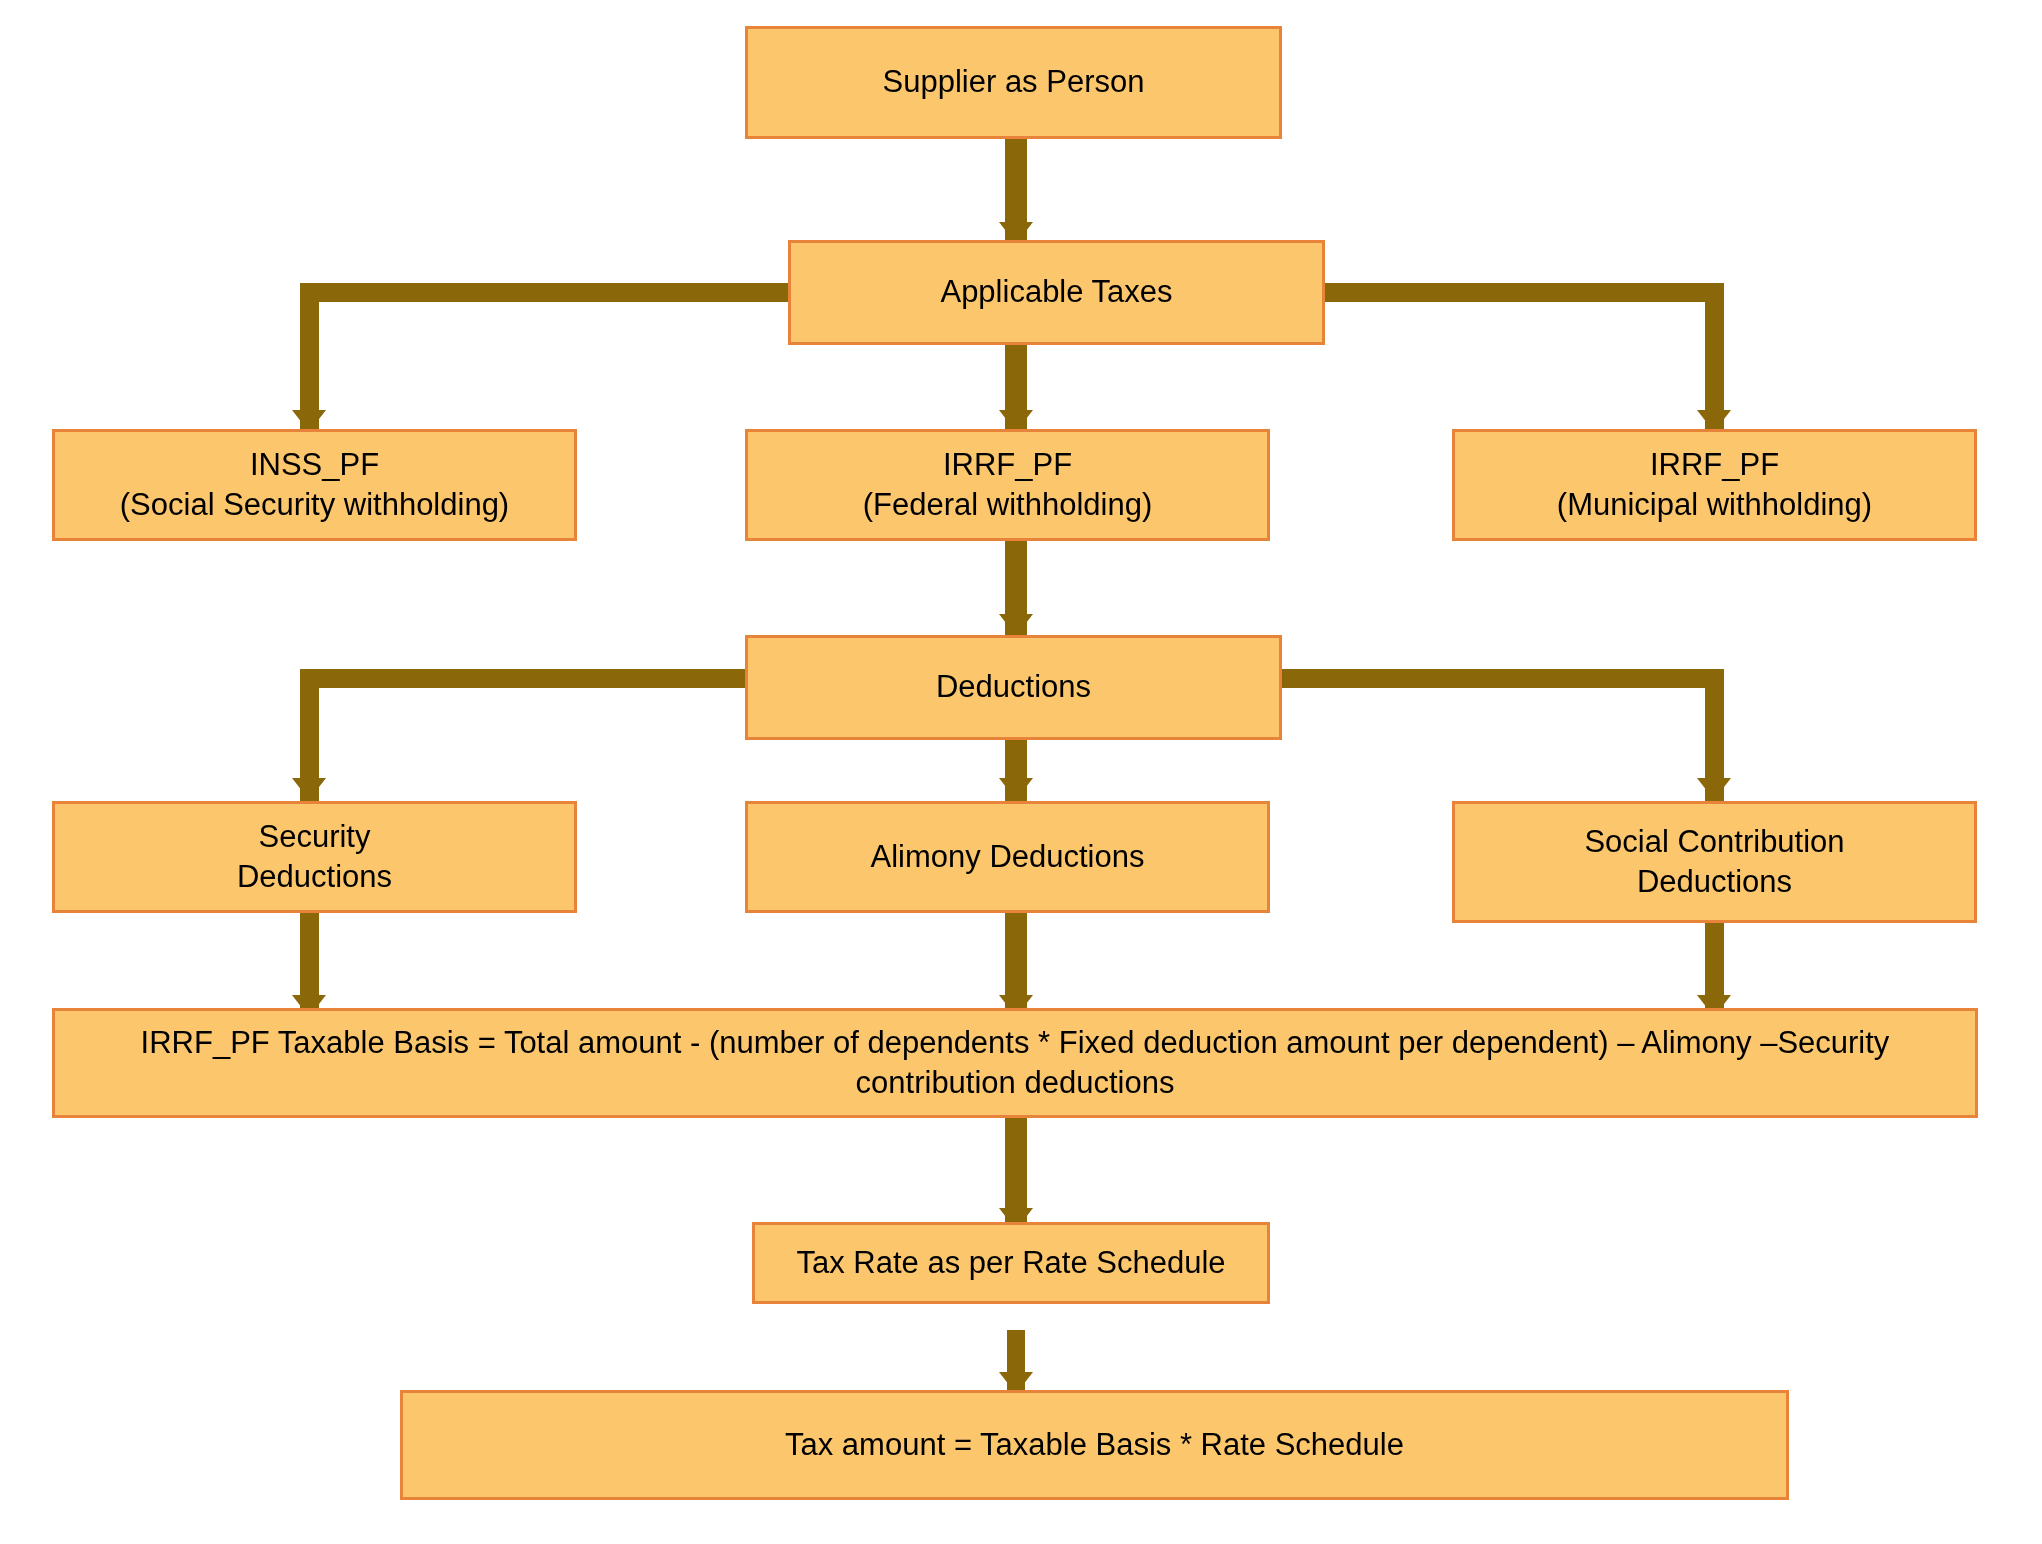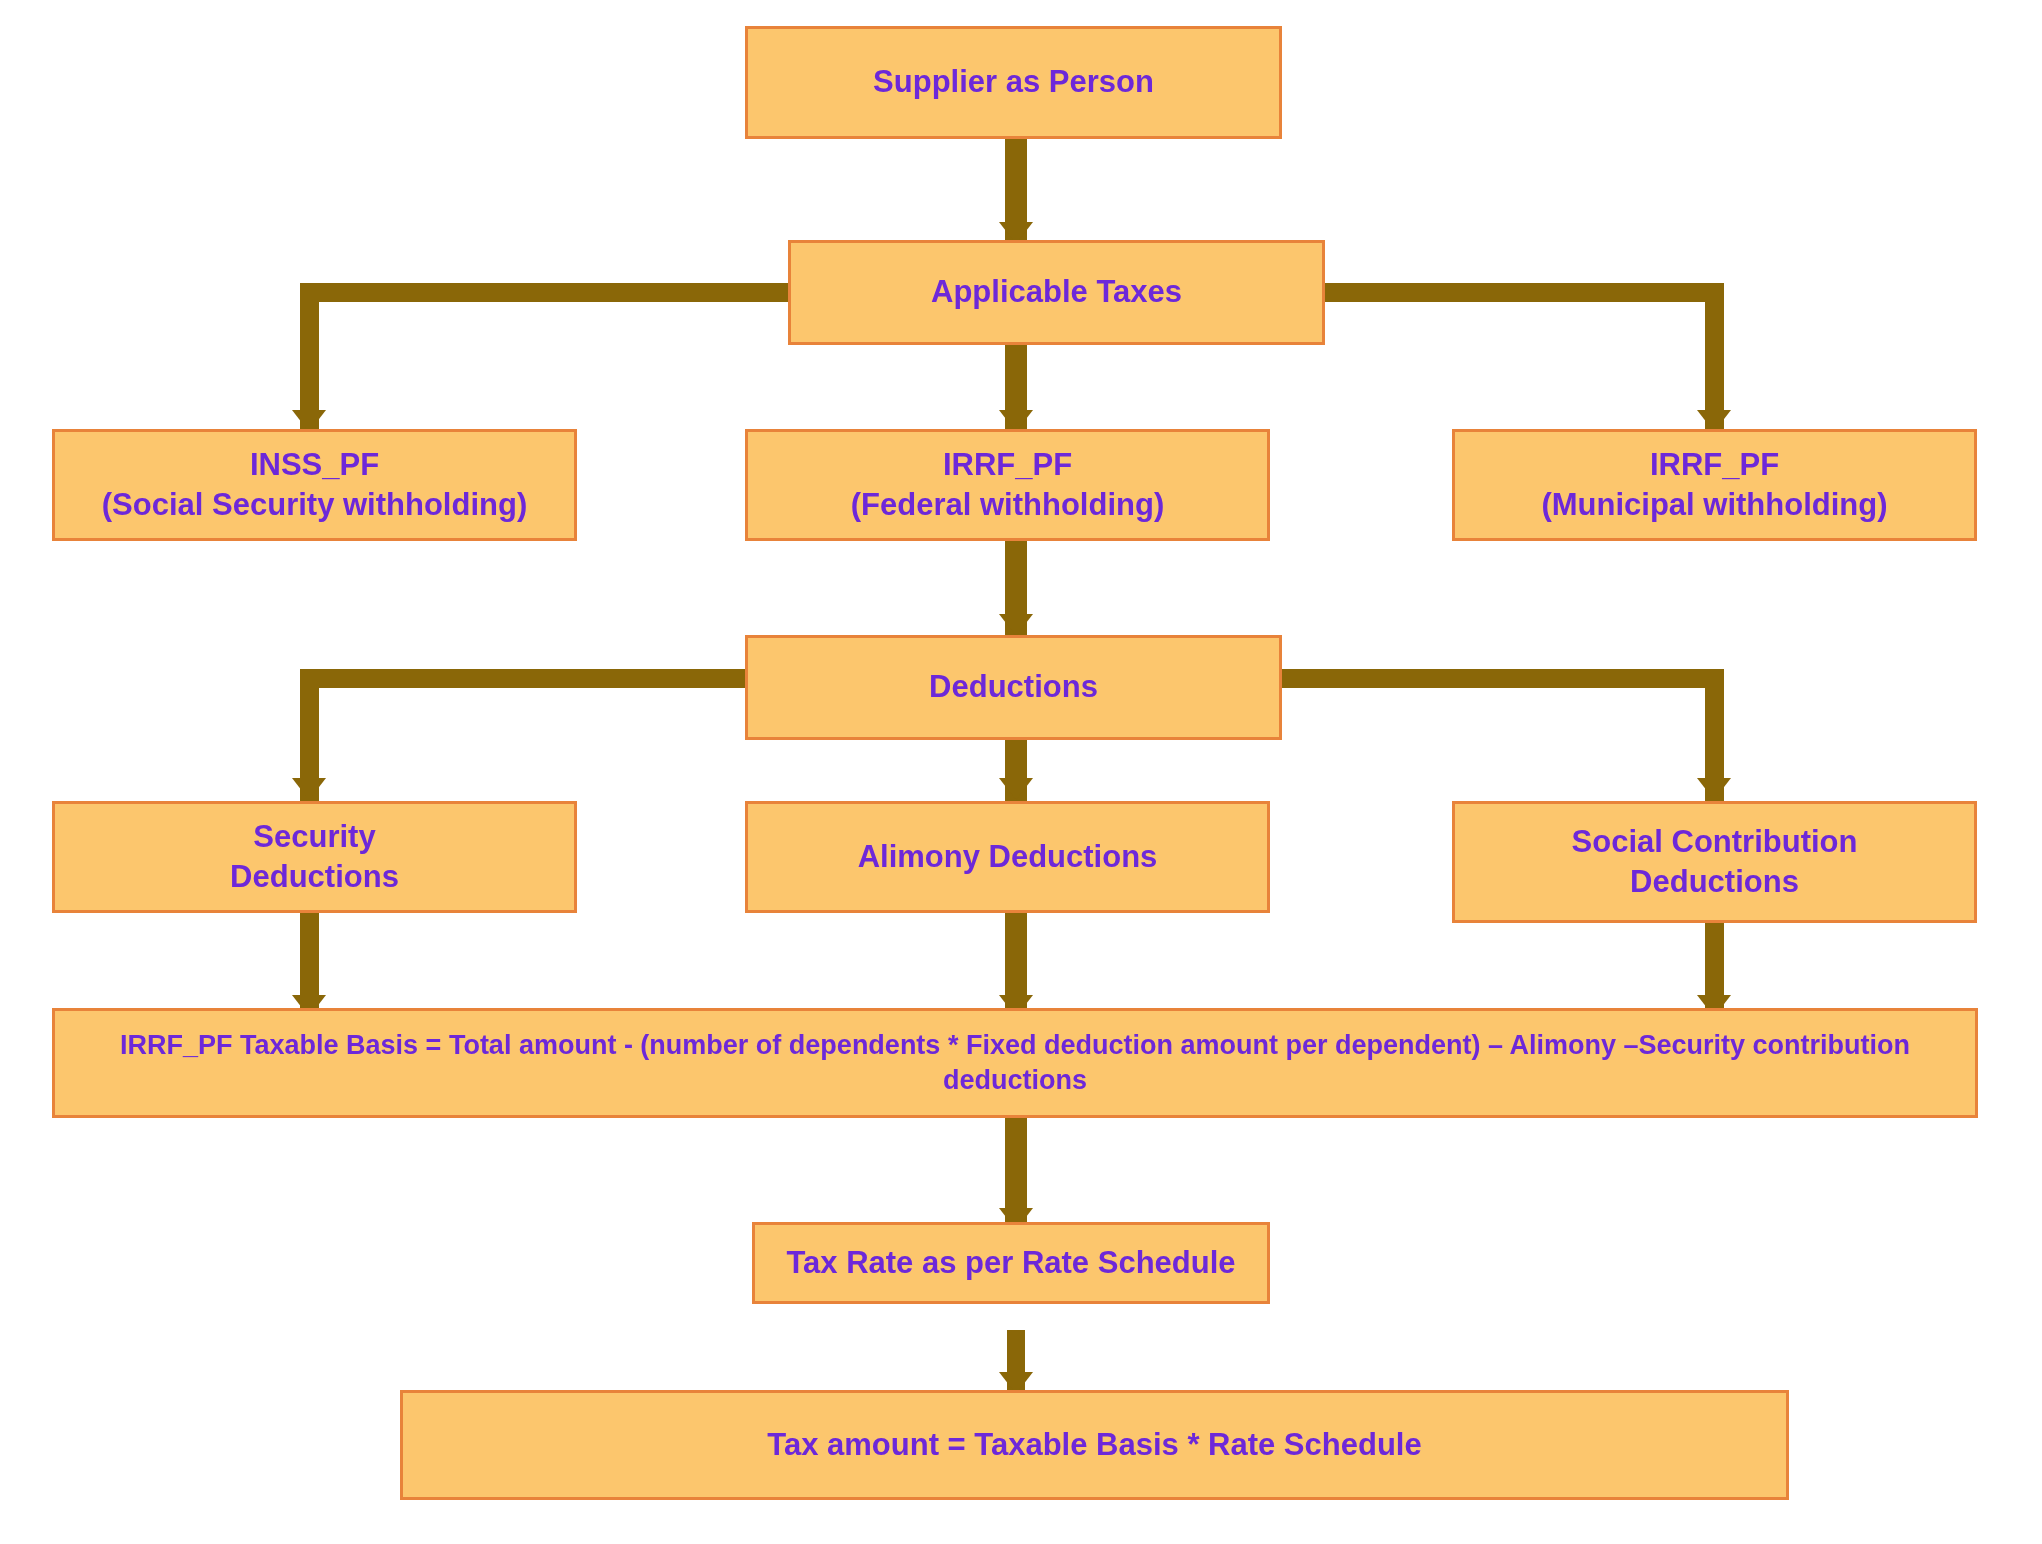--- a/index.html
+++ b/index.html
@@ -13,29 +13,29 @@
   }
   .node{
     position:absolute;
     box-sizing:border-box;
     background:#FCC66D;
     border:3px solid #E8833A;
     display:flex;
     align-items:center;
     justify-content:center;
     text-align:center;
-    color:#6d28d9;
+    color:#000000;
     font-size:31px;
     line-height:1.30;
-    font-weight:700;
+    font-weight:400;
     padding:2px 10px;
     white-space:pre-line;
     z-index:3;
   }
-  .node.formula{ font-size:27px; line-height:1.30; padding:4px 24px; }
+  .node.formula{ font-size:31px; line-height:1.30; padding:4px 24px; }
   .conn{ position:absolute; background:#8A6708; z-index:1; }
   .arrowhead{
     position:absolute;
     width:0;height:0;
     border-left:17px solid transparent;
     border-right:17px solid transparent;
     border-top:22px solid #8A6708;
     z-index:2;
   }
 </style>

